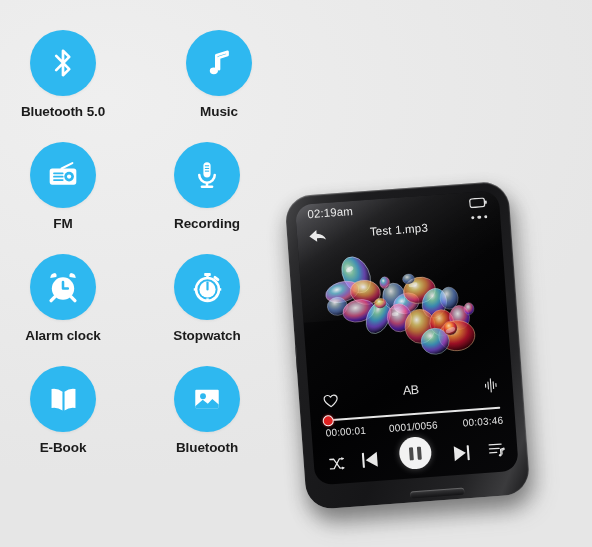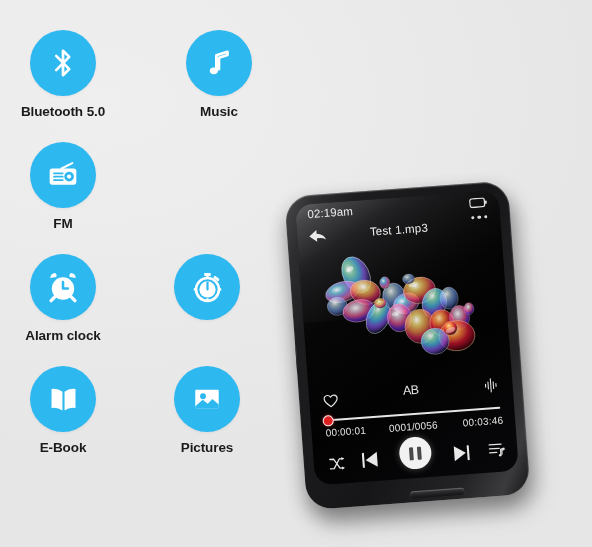--- a/index.html
+++ b/index.html
@@ -303,20 +303,34 @@
           <circle cx="16.3" cy="13.1" r="3.4" fill="#2eb8f0"></circle>
           <circle cx="16.3" cy="13.1" r="1.5" fill="#ffffff"></circle>
           <rect x="5.0" y="10.2" width="7.4" height="1.2" rx="0.6" fill="#2eb8f0"></rect>
           <rect x="5.0" y="12.6" width="7.4" height="1.2" rx="0.6" fill="#2eb8f0"></rect>
           <rect x="5.0" y="15.0" width="7.4" height="1.2" rx="0.6" fill="#2eb8f0"></rect>
         </svg>
       </div>
       <div class="feature-label">FM</div>
     </div>
 
+    <div class="feature-item" style="left:141px; top:142px;">
+      <div class="feature-circle" style="background:#2eb8f0;">
+        <svg width="32" height="32" viewBox="0 0 24 24">
+          <rect x="9.3" y="2.4" width="5.4" height="11.4" rx="2.7" fill="#ffffff"></rect>
+          <line x1="10.4" y1="5.1" x2="13.6" y2="5.1" stroke="#2eb8f0" stroke-width="0.8"></line>
+          <line x1="10.4" y1="7.1" x2="13.6" y2="7.1" stroke="#2eb8f0" stroke-width="0.8"></line>
+          <line x1="10.4" y1="9.1" x2="13.6" y2="9.1" stroke="#2eb8f0" stroke-width="0.8"></line>
+          <path d="M6.2 12.0 a5.8 5.8 0 0 0 11.6 0" fill="none" stroke="#ffffff" stroke-width="1.9" stroke-linecap="round"></path>
+          <line x1="12" y1="17.8" x2="12" y2="20.4" stroke="#ffffff" stroke-width="1.9"></line>
+          <line x1="8.2" y1="20.8" x2="15.8" y2="20.8" stroke="#ffffff" stroke-width="1.9" stroke-linecap="round"></line>
+        </svg>
+      </div>
+      <div class="feature-label">Recording</div>
+    </div>
 
     <div class="feature-item" style="left:-3px; top:254px;">
       <div class="feature-circle" style="background:#2eb8f0;">
         <svg width="34" height="34" viewBox="0 0 24 24">
           <path d="M3.0 5.6 Q3.4 2.4 6.4 2.2 Q7.9 3.0 7.3 5.0 Z" fill="#ffffff"></path>
           <path d="M21.0 5.6 Q20.6 2.4 17.6 2.2 Q16.1 3.0 16.7 5.0 Z" fill="#ffffff"></path>
           <circle cx="12" cy="13.1" r="7.9" fill="#ffffff"></circle>
           <path d="M6.2 19.0 L3.6 21.6" stroke="#ffffff" stroke-width="2.4" stroke-linecap="round"></path>
           <path d="M17.8 19.0 L20.4 21.6" stroke="#ffffff" stroke-width="2.4" stroke-linecap="round"></path>
           <path d="M12 8.4 L12 13.1 L15.4 13.1" fill="none" stroke="#2eb8f0" stroke-width="1.8" stroke-linecap="round" stroke-linejoin="round"></path>
@@ -332,20 +346,21 @@
           <path d="M17.4 4.6 L19.6 6.3" stroke="#ffffff" stroke-width="2.0" stroke-linecap="round"></path>
           <circle cx="12" cy="13.4" r="8.3" fill="none" stroke="#ffffff" stroke-width="1.9"></circle>
           <circle cx="12" cy="13.4" r="5.9" fill="#ffffff"></circle>
           <line x1="12" y1="3.4" x2="12" y2="5.2" stroke="#ffffff" stroke-width="1.8"></line>
           <line x1="12" y1="21.6" x2="12" y2="19.9" stroke="#ffffff" stroke-width="1.8"></line>
           <line x1="2.0" y1="13.4" x2="3.8" y2="13.4" stroke="#ffffff" stroke-width="1.8"></line>
           <line x1="22.0" y1="13.4" x2="20.2" y2="13.4" stroke="#ffffff" stroke-width="1.8"></line>
           <path d="M12 13.4 L12 8.4" stroke="#2eb8f0" stroke-width="1.6" stroke-linecap="round"></path>
         </svg>
       </div>
+      <div class="feature-label">Stopwatch</div>
     </div>
 
     <div class="feature-item" style="left:-3px; top:366px;">
       <div class="feature-circle" style="background:#2eb8f0;">
         <svg width="33" height="33" viewBox="0 0 24 24">
           <path d="M11.3 6.4 Q7.6 3.6 3.3 4.4 L3.3 18.2 Q7.6 17.4 11.3 20.0 Z" fill="#ffffff"></path>
           <path d="M12.7 6.4 Q16.4 3.6 20.7 4.4 L20.7 18.2 Q16.4 17.4 12.7 20.0 Z" fill="#ffffff"></path>
           <path d="M12 7.0 L12 20.0" stroke="#2eb8f0" stroke-width="1.0"></path>
         </svg>
       </div>
@@ -353,21 +368,21 @@
     </div>
 
     <div class="feature-item" style="left:141px; top:366px;">
       <div class="feature-circle" style="background:#2eb8f0;">
         <svg width="32" height="32" viewBox="0 0 24 24">
           <rect x="3.2" y="5.0" width="17.6" height="14.0" rx="0.8" fill="#ffffff"></rect>
           <circle cx="9.0" cy="9.9" r="2.2" fill="#2eb8f0"></circle>
           <path d="M3.2 17.4 L8.8 12.6 L12.6 15.6 L16.0 12.0 L20.8 16.2 L20.8 19.0 L3.2 19.0 Z" fill="#2eb8f0"></path>
         </svg>
       </div>
-      <div class="feature-label">Pictures</div>
+      <div class="feature-label">Bluetooth</div>
     </div>
   </div>
 
   <div id="device-wrap">
     <div id="device-shadow"></div>
 
     <div id="device-body">
       <div id="device-side-btn"></div>
 
       <div id="screen">

